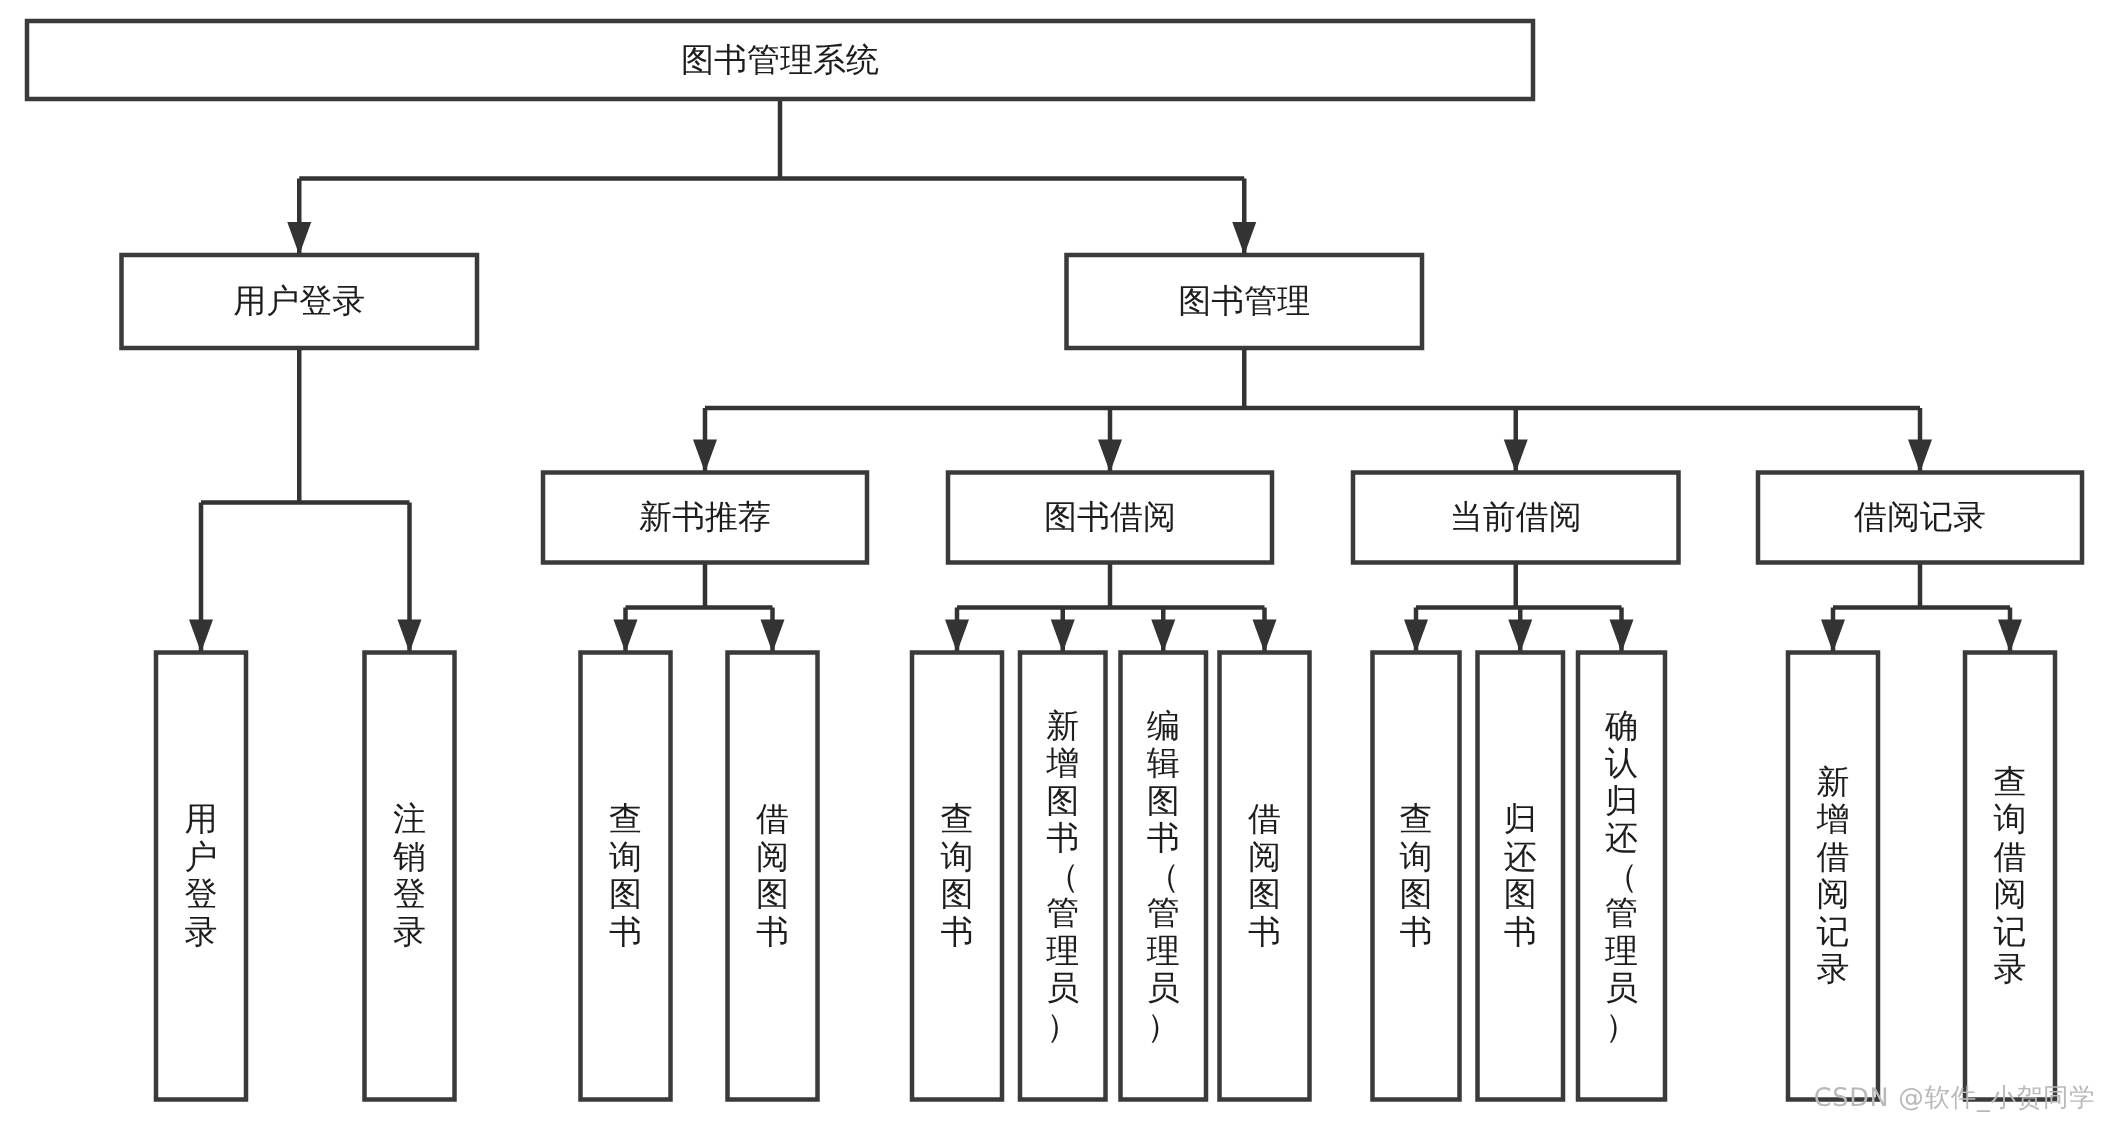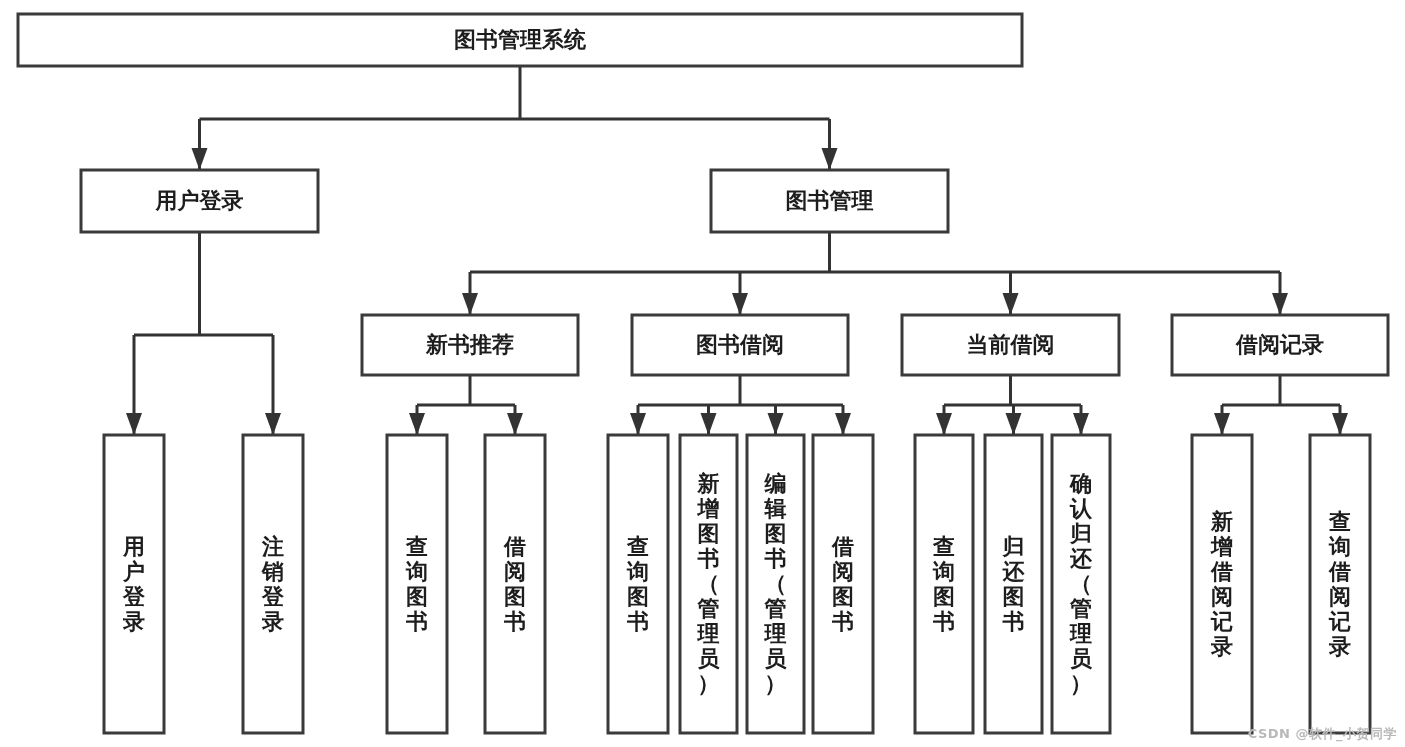--- a/index.html
+++ b/index.html
@@ -12,21 +12,20 @@
     width: 1405px;
     height: 747px;
     font-family: "DejaVu Sans", "Liberation Sans", sans-serif;
     overflow: hidden;
   }
   #diagram-root {
     position: relative;
     width: 1405px;
     height: 747px;
     background: #ffffff;
-    font-weight: bold;
   }
   svg.diagram {
     display: block;
     width: 1405px;
     height: 747px;
   }
   .node-box {
     fill: #ffffff;
     stroke: #3a3a3a;
     stroke-width: 3;
@@ -54,21 +53,21 @@
     fill: #1d1d1d;
     font-size: 22px;
     text-anchor: middle;
     white-space: pre;
   }
   .watermark {
     position: absolute;
     right: 8px;
     bottom: 4px;
     font-family: "DejaVu Sans", "Liberation Sans", sans-serif;
-    font-size: 13px;
+    font-size: 17px;
     color: #b9b9b9;
     letter-spacing: 0.5px;
     user-select: none;
     pointer-events: none;
     text-align: center;
   }
 </style>
 </head>
 <body>
 

